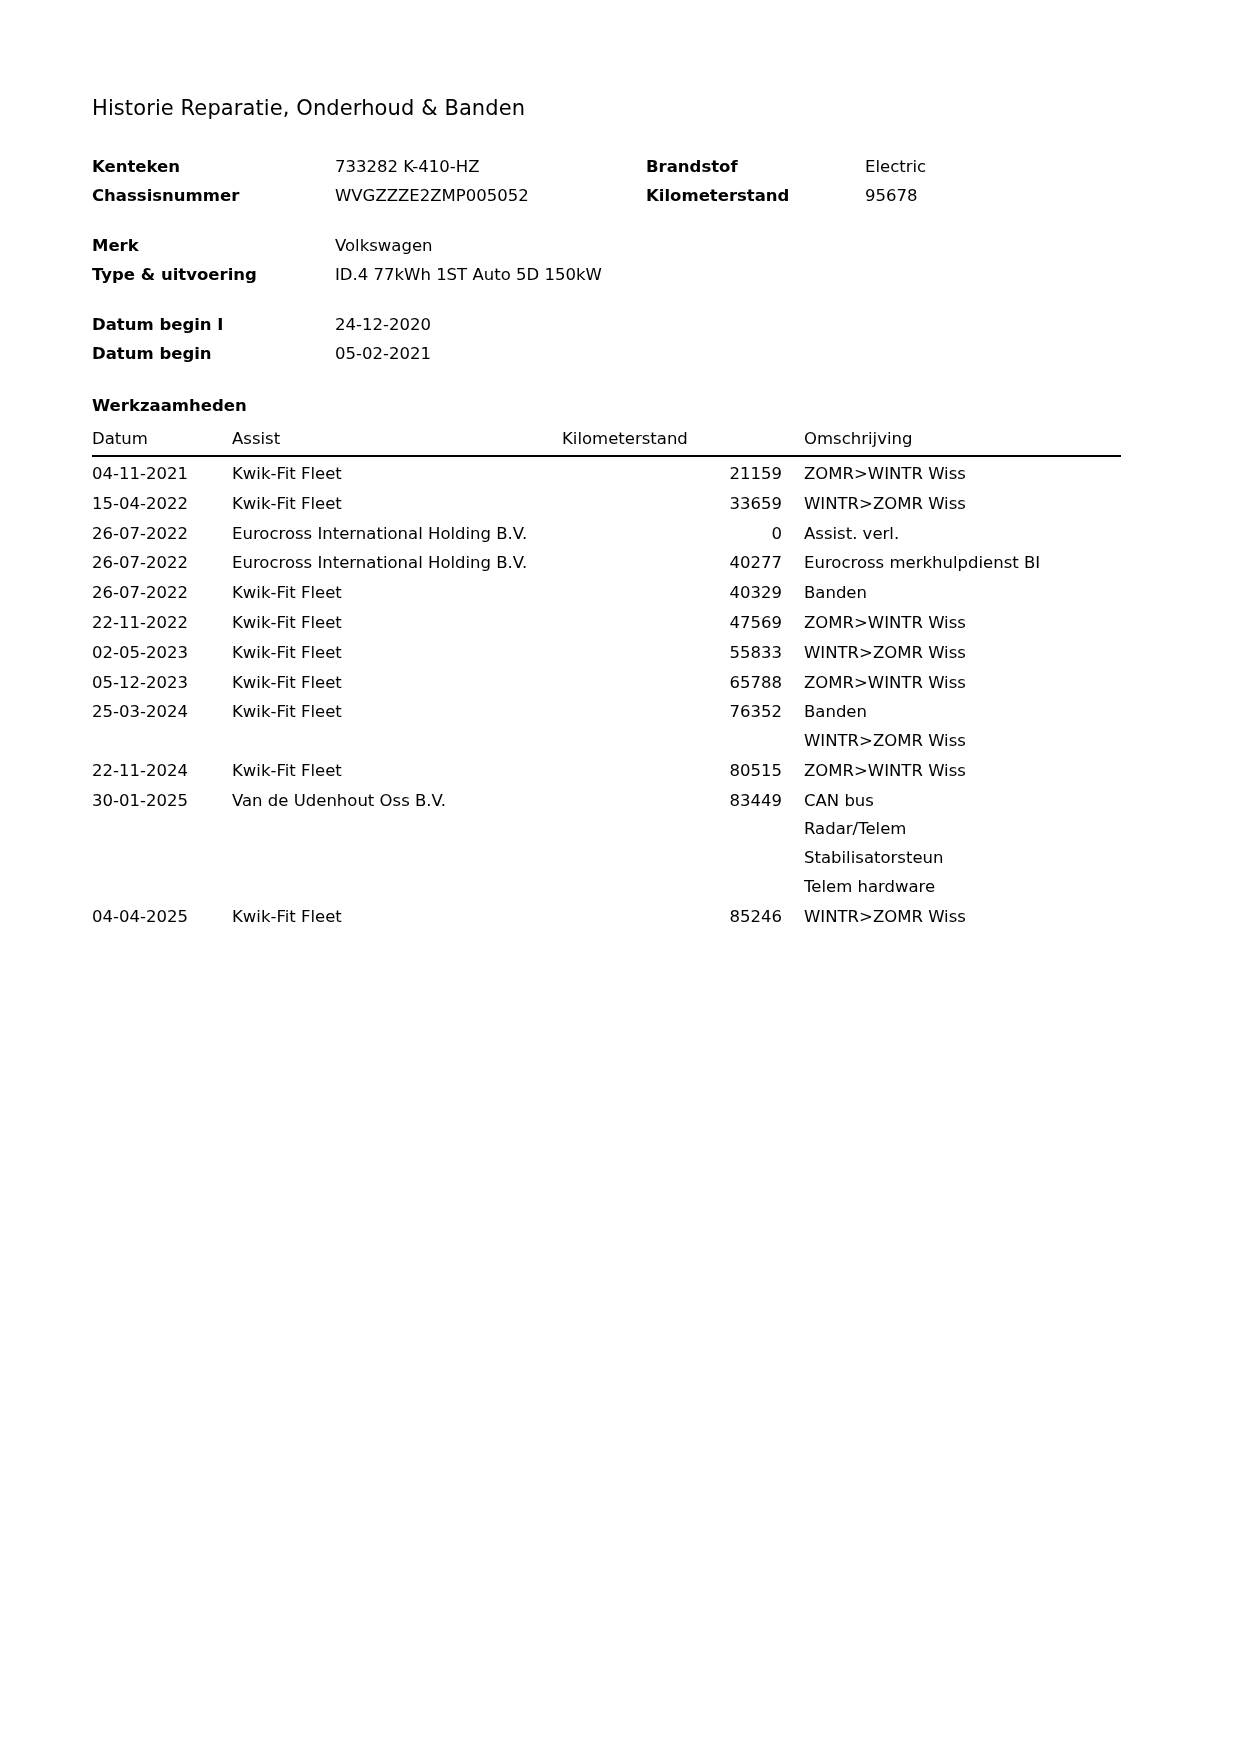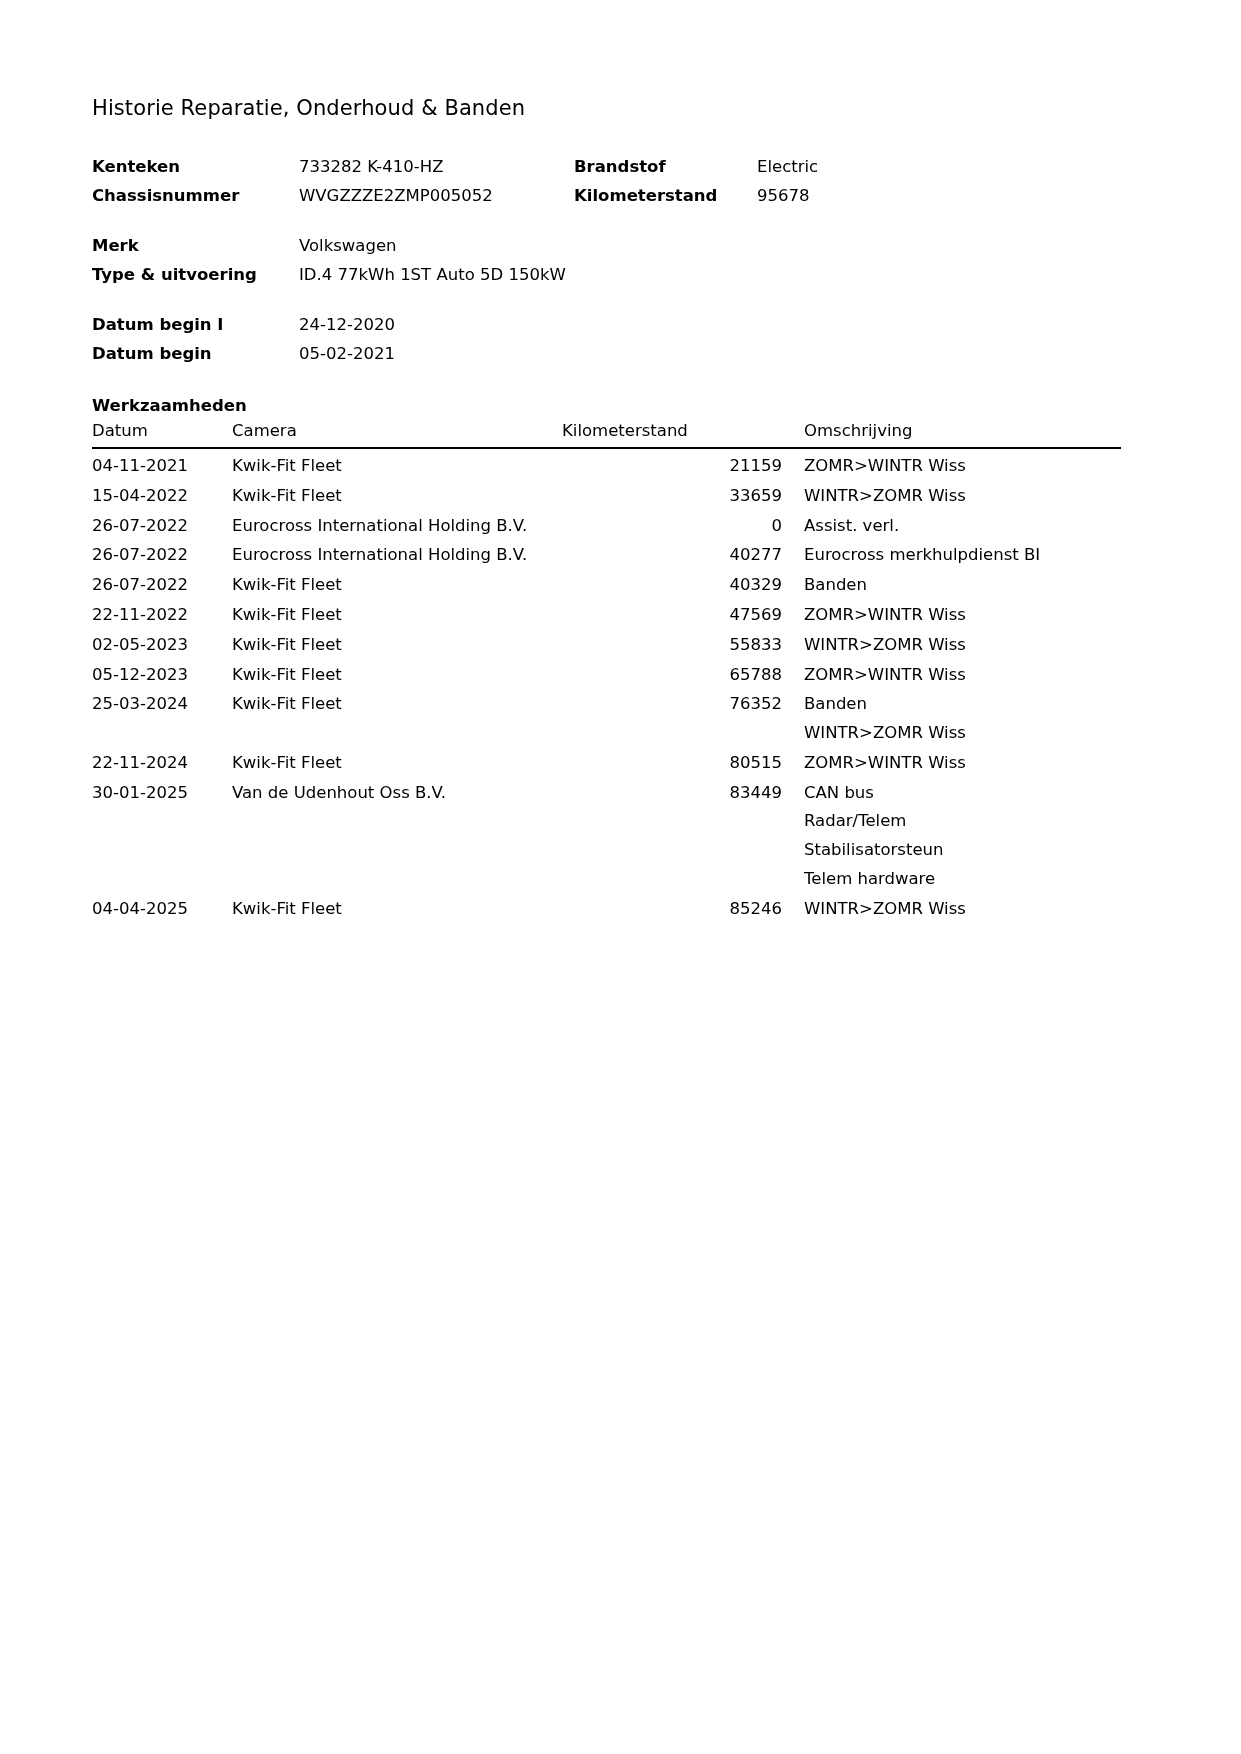--- a/index.html
+++ b/index.html
@@ -30,20 +30,21 @@
     line-height: 1.2;
   }
   .meta-block {
     margin-top: 38px;
   }
   .meta-row {
     display: flex;
     align-items: baseline;
     line-height: 1.0;
     margin-bottom: 12px;
+    gap: 36px;
   }
   .meta-label {
     font-weight: bold;
     font-size: 16.5px;
     width: 207px;
     flex: 0 0 207px;
   }
   .meta-value {
     font-size: 16.5px;
     width: 275px;
@@ -64,21 +65,21 @@
   h2.section-title {
     font-size: 16.5px;
     font-weight: bold;
     margin: 34px 0 2px 0;
     padding: 0;
   }
 
   table.works {
     width: 100%;
     border-collapse: collapse;
-    margin-top: 6px;
+    margin-top: 14px;
     table-layout: fixed;
   }
   table.works th {
     font-weight: normal;
     font-size: 16.5px;
     text-align: left;
     padding: 0 0 7px 0;
     vertical-align: bottom;
   }
   table.works thead tr {
@@ -147,21 +148,21 @@
     </div>
 
   </div>
 
   <h2 class="section-title">Werkzaamheden</h2>
 
   <table class="works">
     <thead>
       <tr>
         <th class="col-datum">Datum</th>
-        <th class="col-dealer">Camera</th>
+        <th class="col-dealer">Assist</th>
         <th class="col-km">Kilometerstand</th>
         <th class="col-oms">Omschrijving</th>
       </tr>
     </thead>
     <tbody id="works-body">
         <tr>
           <td class="col-datum">04-11-2021</td>
           <td class="col-dealer">Kwik-Fit Fleet</td>
           <td class="col-km">21159</td>
           <td class="col-oms">

